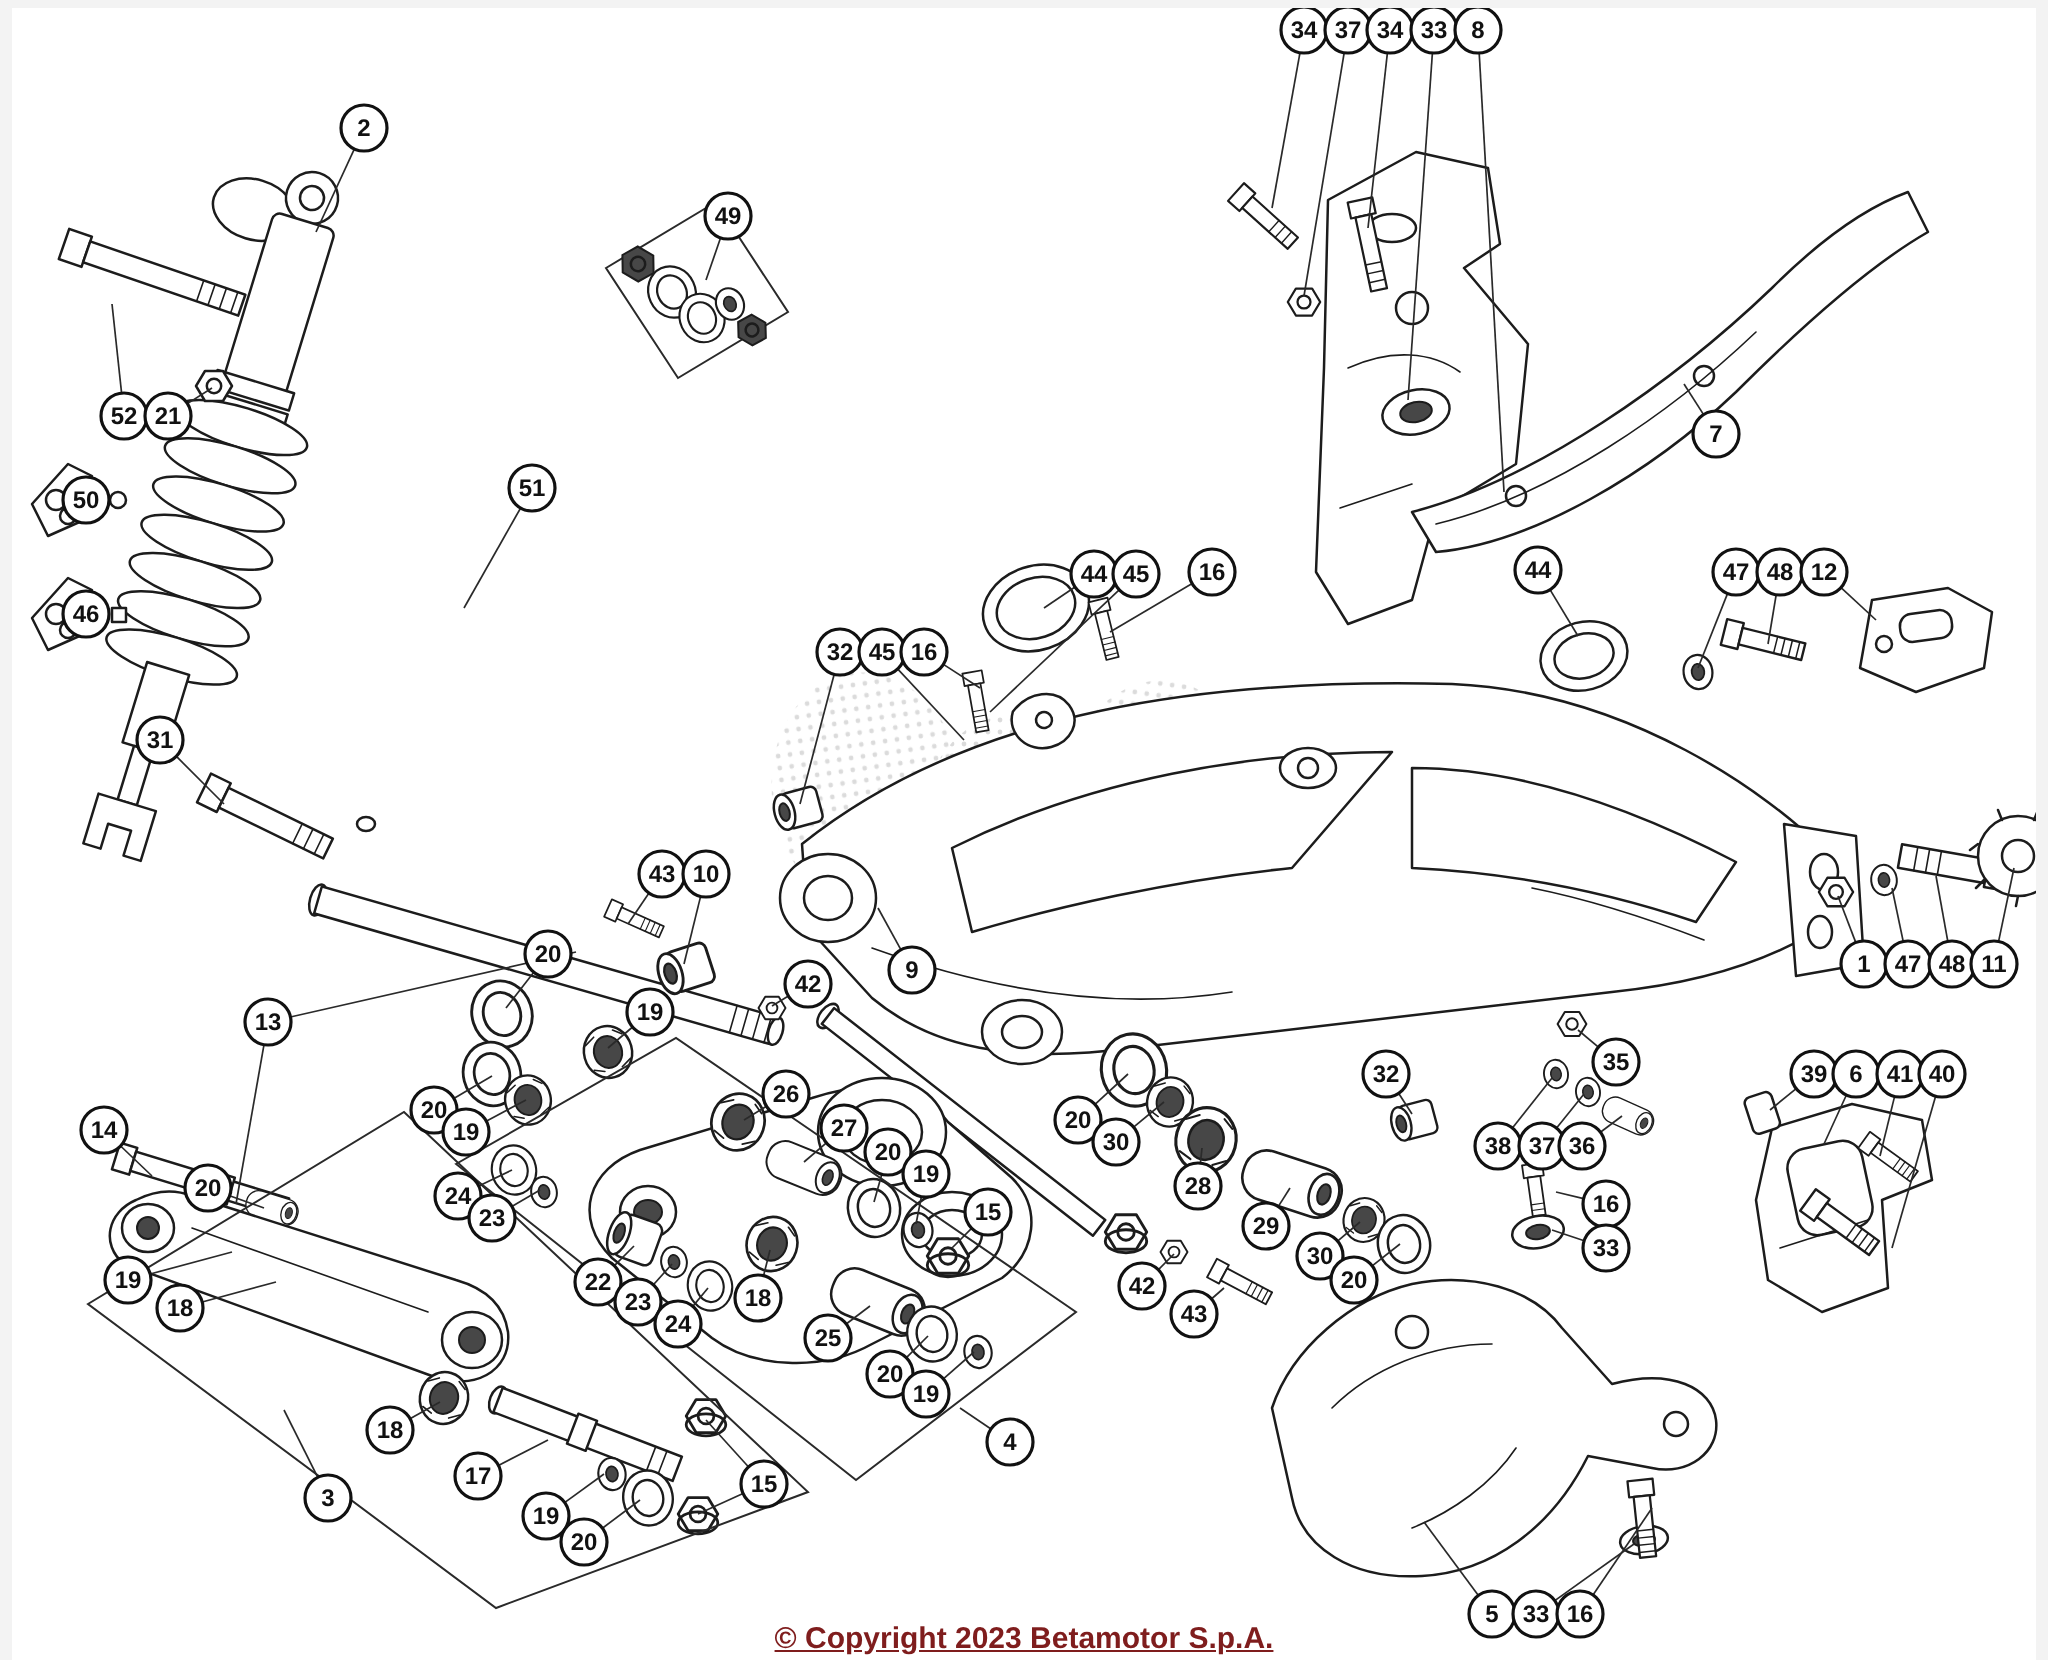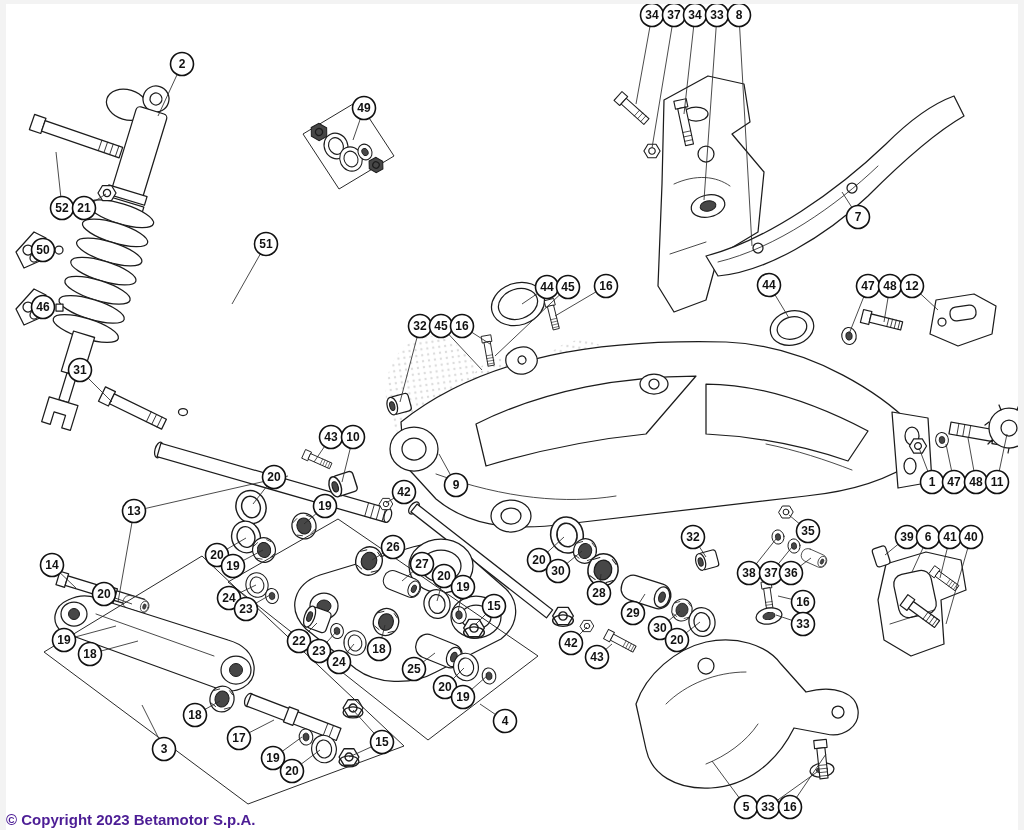--- a/index.html
+++ b/index.html
@@ -7,22 +7,22 @@
          font-family:"Liberation Sans", sans-serif;overflow:hidden;}
   svg{position:absolute;left:0;top:0;}
   .s  {fill:#ffffff;stroke:#1c1c1c;stroke-width:1.25;stroke-linejoin:round;stroke-linecap:round;}
   .sn {fill:none;stroke:#1c1c1c;stroke-width:1.25;stroke-linejoin:round;stroke-linecap:round;}
   .sd {fill:#474747;stroke:#1c1c1c;stroke-width:1;}
   .thin{stroke-width:.8;}
   .box{fill:none;stroke:#2a2a2a;stroke-width:1;}
   .leader{stroke:#2a2a2a;stroke-width:.85;fill:none;}
   .callout-circle{fill:#ffffff;stroke:#111111;stroke-width:1.6;}
   .callout-num{font:bold 12px "Liberation Sans", sans-serif;fill:#111111;text-anchor:middle;}
-  #copyright{position:absolute;left:0;right:0;bottom:6px;
-             font:bold 15px "Liberation Sans", sans-serif;color:#4c1d95;}
+  #copyright{position:absolute;left:0;right:0;bottom:6px;text-align:center;
+             font:bold 15px "Liberation Sans", sans-serif;color:#7f1d1d;text-decoration:underline;}
 </style>
 </head>
 <body>
 
 <div id="stage">
 <svg width="1024" height="830" viewBox="0 0 1024 830">
   <defs>
     <pattern id="dots" width="6" height="6" patternUnits="userSpaceOnUse">
       <circle cx="2" cy="2" r="1.2" fill="#b9b9b9"></circle>
     </pattern>

